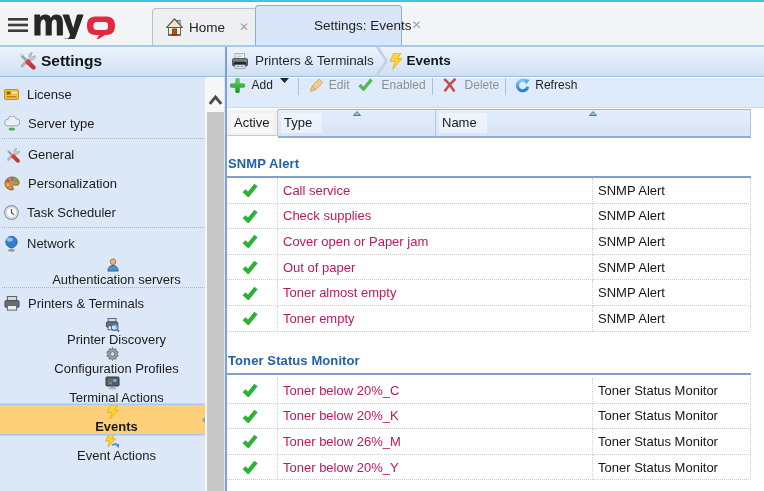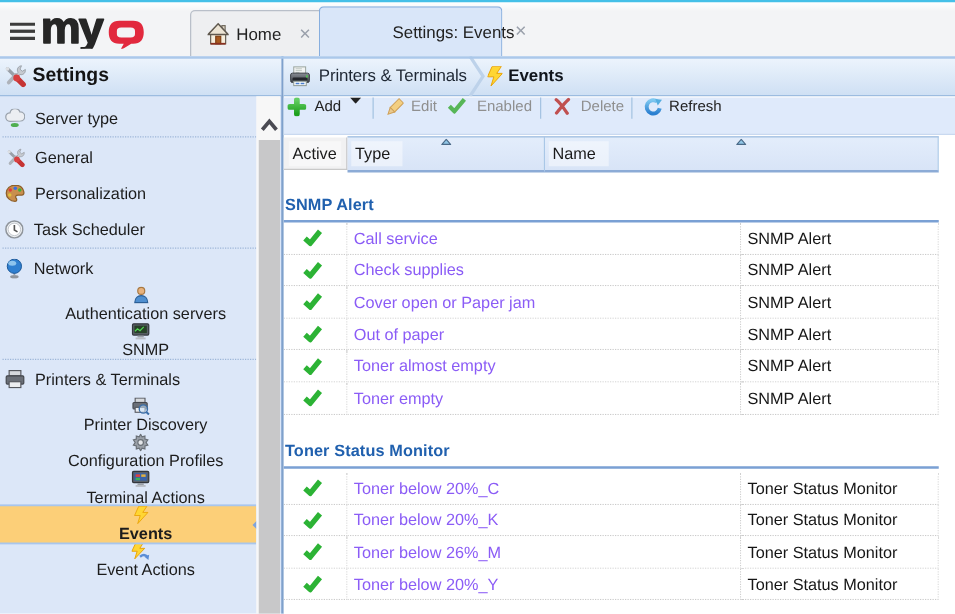--- a/index.html
+++ b/index.html
@@ -12,21 +12,21 @@
 #topbar { left:0; top:2px; width:764px; height:43px; background:linear-gradient(#ffffff 0px, #f3f4f6 7px); }
 .tab { position:absolute; top:2px; height:40px; border-radius:4px 4px 0 0; display:flex; align-items:center; font-size:13.5px; color:#222; white-space:nowrap; }
 #tab-home { left:152px; top:6px; width:107px; height:37px; background:#eeeff1; border:1px solid #b9bfc9; border-bottom:none; }
 #tab-settings { left:255px; top:2.5px; width:147px; height:40.5px; background:#d9e6f9; border:1px solid #87aede; border-bottom:none;padding-left:40px; }
 .tabx { color:#9aa0ab; font-size:12px; margin-left:auto; margin-right:9px; }
 
 
 #main { left:0; top:45px; width:764px; height:446px; background:#fff; }
 #sidebar { left:0; top:0; width:227px; height:446px; background:#dce7f8; border-right:2px solid #7fa1cc; }
 #sideheader, #breadcrumb { height:32px; background:linear-gradient(#eef5fd,#cfe0f4); border-bottom:1px solid #9cbce0; display:flex; align-items:center; }
-#sideheader { padding-left:2px; }
+#sideheader { padding-left:17px; }
 #sideheader b { font-size:15.5px; color:#141414; margin-left:5px; }
 
 
 #menu { position:absolute; left:0; top:35px; width:205px; }
 .mi { height:29px; display:flex; align-items:center; font-size:13px; color:#1c1c1c; padding-left:4px; }
 .mi.sub { padding-left:20px;flex-direction:column; }
 .mi .t { margin-left:8px; }
 .msep { height:2px; border-top:1px dotted #9db6d8; margin:0 0 0 2px; }
 .mi.sel { background:#fccf78; box-shadow:0 -1.5px 0 #a9c6ec, 0 1.5px 0 #a9c6ec; font-weight:bold; position:relative; }
 .mi.sel:after { content:""; position:absolute; right:-2px; top:50%; margin-top:-5px; border-top:5px solid transparent; border-bottom:5px solid transparent; border-right:5px solid #7da3dc; }
@@ -57,21 +57,21 @@
 .lbl { background:rgba(255,255,255,0.45); padding:2px 10px 3px 3px; }
 
 
 #gbody { position:absolute; left:0; top:92px; width:537px; }
 .ghdr { height:41px; position:relative; }
 .ghdr .gt { position:absolute; left:1px; bottom:7px; font-size:13px; font-weight:bold; color:#2060ae; letter-spacing:0.1px; }
 .ghdr .gl { position:absolute; left:0; bottom:0; width:524px; height:2px; background:#7aa0d4; }
 .grow { height:25.6px; display:flex; width:524px; }
 .gc { border-bottom:1px dotted #cbcbcb; display:flex; align-items:center; }
 .gc1 { width:51px; border-right:1px dotted #cfcfcf; justify-content:center; } .gc1 svg { margin-right:5px; }
-.gc2 { width:315px; border-right:1px dotted #cfcfcf; padding-left:5px; font-size:13px; color:#8b5cf6; }
+.gc2 { width:315px; border-right:1px dotted #cfcfcf; padding-left:5px; font-size:13px; color:#be185d; }
 .gc3 { width:158px; border-right:1px dotted #cfcfcf; padding-left:5px; font-size:13px; color:#161616; }
 .sp3 { height:3px; }
 </style>
 </head>
 <body>
 <div id="page">
   <div id="topline" class="abs"></div>
   <div id="topbar" class="abs">
     <svg class="abs" style="left:8px;top:15.5px" width="21" height="15" viewBox="0 0 21 15">
       <rect x="0" y="0" width="20" height="2.6" fill="#3c3c3c"></rect>
@@ -113,20 +113,29 @@
             <path d="M5 15 L10.5 9" stroke="#aeb3ba" stroke-width="3"></path>
             <path d="M10 9.5 L12.5 7 C11 4.5 12.5 1.8 15.2 1.6 L14 4.3 L15.8 6 L18.3 4.6 C18.6 7.3 16.5 9.3 14 8.6 L12 10.6 Z" fill="#c6cad0" stroke="#8f959c" stroke-width="0.6"></path>
             <path d="M12 12 L16.5 16.5" stroke="#c53434" stroke-width="4.4"></path>
             <circle cx="11.3" cy="11.3" r="2.7" fill="#d84040"></circle>
           </g>
         </svg>
         <b>Settings</b>
       </div>
       <div id="menu">
         <div class="mi">
+            <svg width="15" height="15" viewBox="0 0 15 15">
+              <rect x="0.5" y="2.5" width="14" height="10" rx="1.5" fill="#f6c235" stroke="#c78f1d"></rect>
+              <rect x="2.5" y="4.5" width="4" height="3" fill="#8a6210"></rect>
+              <rect x="8" y="5" width="5" height="1.4" fill="#fff3c8"></rect>
+              <rect x="2.5" y="9" width="10" height="1.4" fill="#b98a20"></rect>
+            </svg>
+            <span class="t">License</span>
+          </div>
+        <div class="mi">
             <svg width="16" height="15" viewBox="0 0 16 15">
               <ellipse cx="7.8" cy="13" rx="3.2" ry="1.6" fill="#4fae4f"></ellipse>
               <path d="M4 10 a3.4 3.4 0 0 1 0-6.8 a4.2 4.2 0 0 1 8-0.6 a3.1 3.1 0 0 1 0.4 7.2 z" fill="#eceef2" stroke="#9aa2ac"></path>
             </svg>
             <span class="t">Server type</span>
           </div>
         <div class="msep"></div>
         <div class="mi">
             <svg width="16" height="16" viewBox="0 0 19 19">
               <g stroke-linecap="round">
@@ -167,30 +176,20 @@
               <ellipse cx="5.8" cy="3.6" rx="3.2" ry="2" fill="#9fd0f2" opacity="0.85"></ellipse>
             </svg>
             <span class="t">Network</span>
           </div>
         <div class="mi sub">
             <svg width="14" height="15" viewBox="0 0 14 15">
               <circle cx="7" cy="4" r="3" fill="#e8b27d" stroke="#a87840"></circle>
               <path d="M1.5 14 c0-4 2.5-6 5.5-6 s5.5 2 5.5 6 z" fill="#4f8fd0" stroke="#2c5f96"></path>
             </svg>
             <span class="t">Authentication servers</span>
-          </div>
-        <div class="mi sub">
-            <svg width="15" height="14" viewBox="0 0 15 14">
-              <rect x="1" y="1" width="13" height="9" rx="1" fill="#5a6068" stroke="#33373d"></rect>
-              <rect x="2.5" y="2.5" width="10" height="6" fill="#274028"></rect>
-              <path d="M3 7 l2-2 l2 1.5 l3-3" stroke="#53d653" stroke-width="1" fill="none"></path>
-              <rect x="5" y="10.5" width="5" height="1.5" fill="#9aa0a8"></rect>
-              <rect x="3.5" y="12" width="8" height="1.5" fill="#b9bec5"></rect>
-            </svg>
-            <span class="t">SNMP</span>
           </div>
         <div class="msep"></div>
         <div class="mi">
             <svg width="16" height="15" viewBox="0 0 17 16">
               <rect x="3.5" y="0.5" width="10" height="4.5" fill="#d6d9dd" stroke="#55585e"></rect>
               <rect x="1" y="5" width="15" height="7" rx="1" fill="#6a6f77" stroke="#43464c"></rect>
               <rect x="3.5" y="10" width="10" height="5" fill="#eceef0" stroke="#55585e"></rect>
             </svg>
             <span class="t">Printers &amp; Terminals</span>
           </div>

